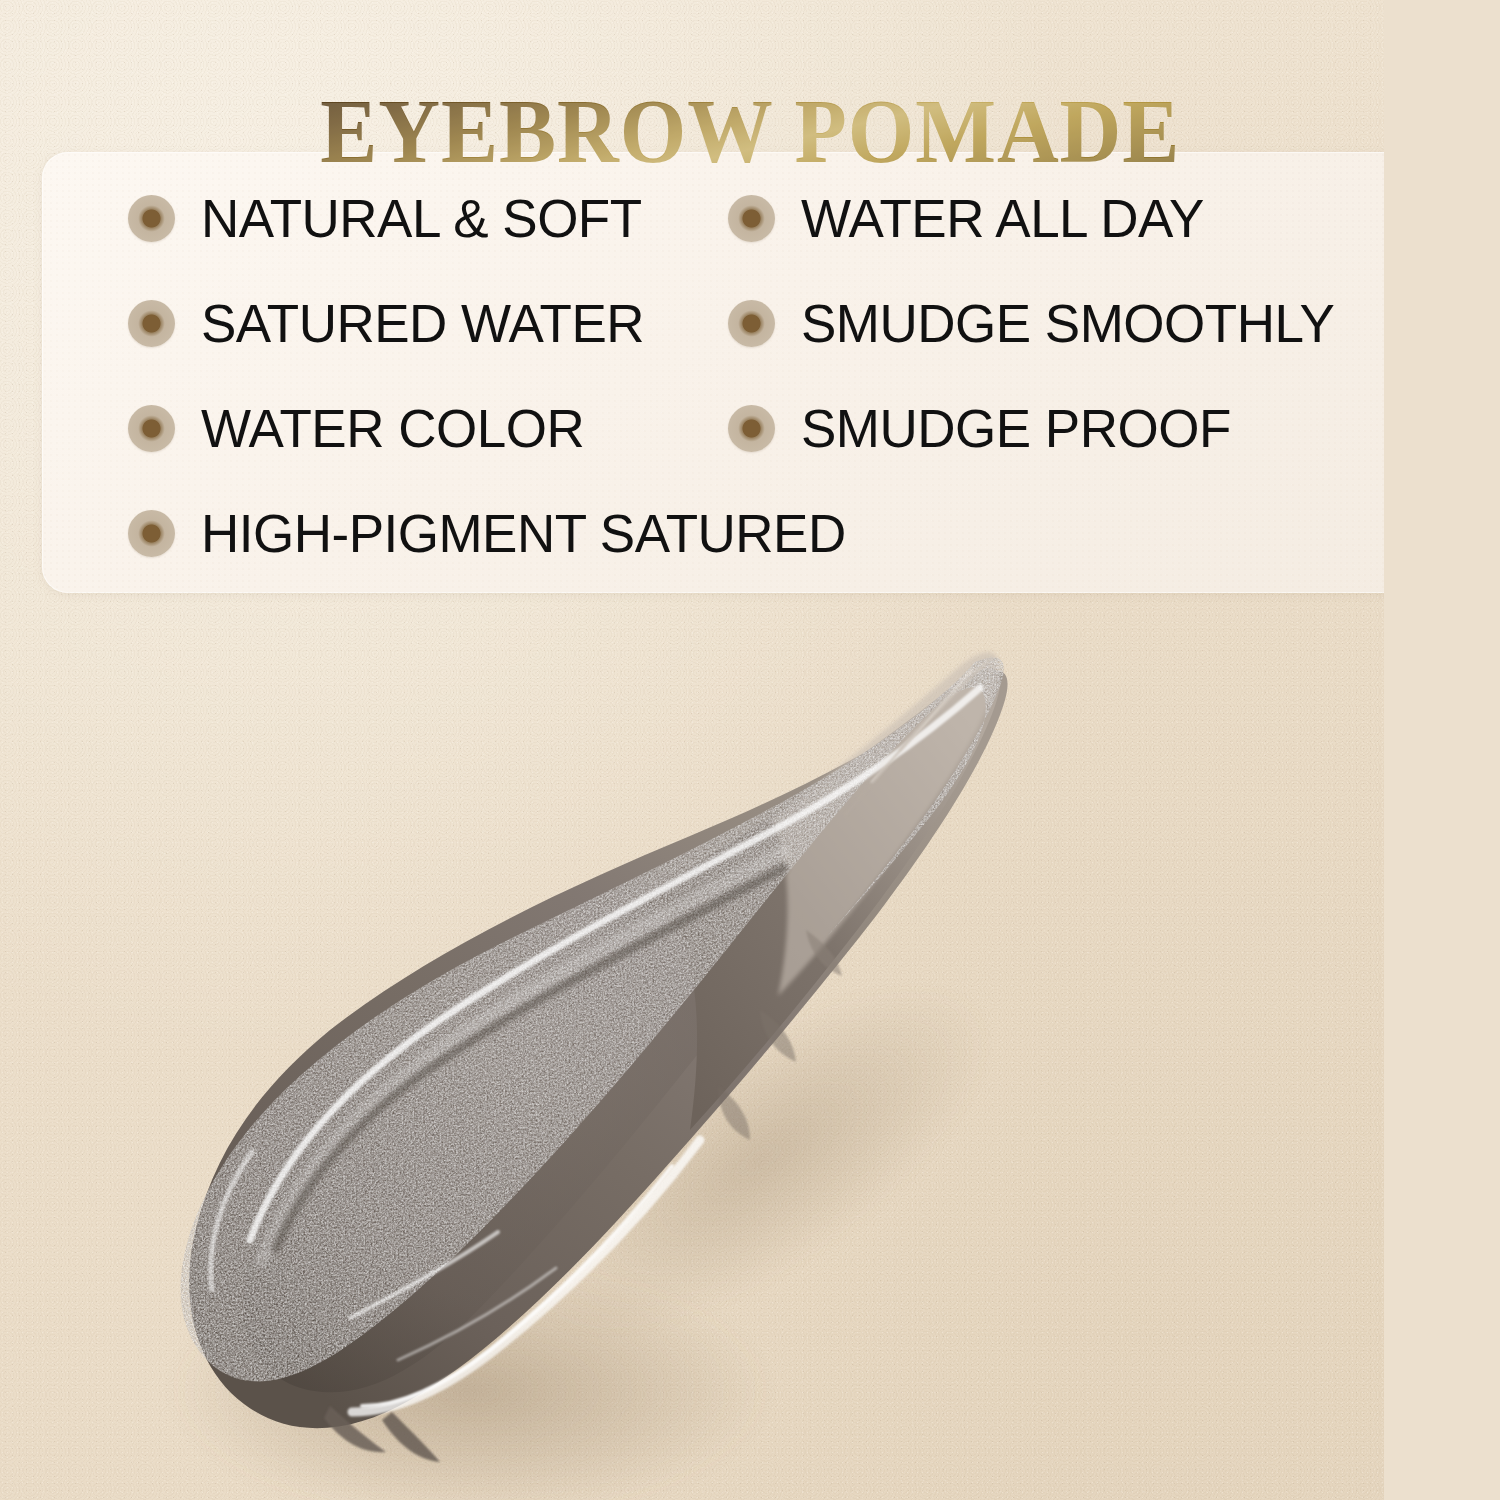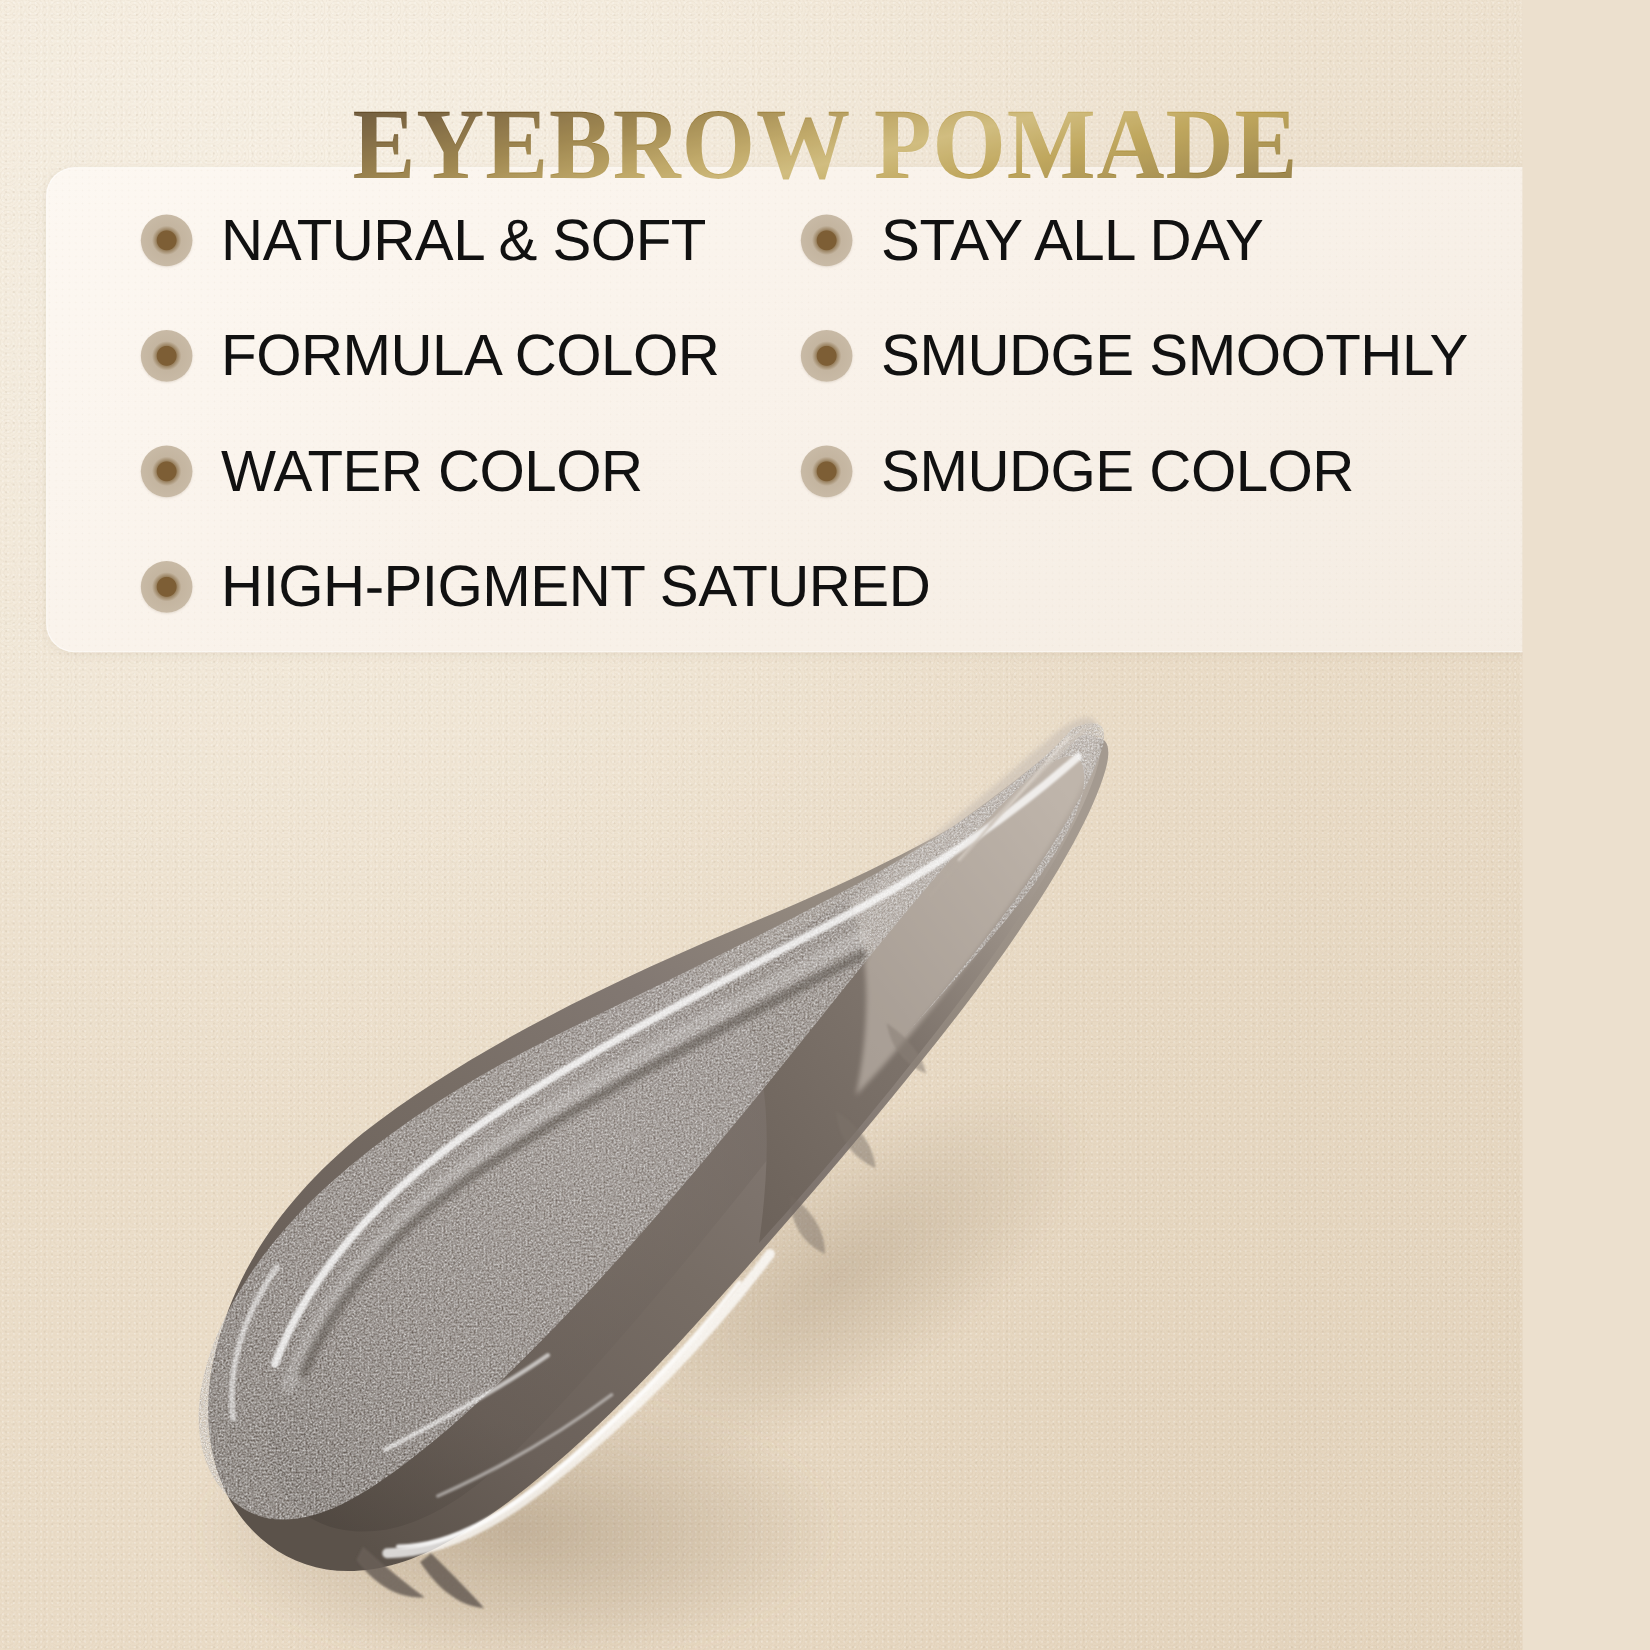--- a/index.html
+++ b/index.html
@@ -179,41 +179,41 @@
 
     <div class="feature-grid">
 
       <div class="feature-item">
         <span class="bullet"></span>
         <span class="feature-label">NATURAL &amp; SOFT</span>
       </div>
 
       <div class="feature-item">
         <span class="bullet"></span>
-        <span class="feature-label">STAY ALL DAY</span>
-      </div>
-
-      <div class="feature-item">
-        <span class="bullet"></span>
-        <span class="feature-label">FORMULA COLOR</span>
+        <span class="feature-label">WATER ALL DAY</span>
+      </div>
+
+      <div class="feature-item">
+        <span class="bullet"></span>
+        <span class="feature-label">SATURED WATER</span>
       </div>
 
       <div class="feature-item">
         <span class="bullet"></span>
         <span class="feature-label">SMUDGE SMOOTHLY</span>
       </div>
 
       <div class="feature-item">
         <span class="bullet"></span>
         <span class="feature-label">WATER COLOR</span>
       </div>
 
       <div class="feature-item">
         <span class="bullet"></span>
-        <span class="feature-label">SMUDGE COLOR</span>
+        <span class="feature-label">SMUDGE PROOF</span>
       </div>
 
 
       <div class="feature-item">
         <span class="bullet"></span>
         <span class="feature-label">HIGH-PIGMENT SATURED</span>
       </div>
 
     </div>
   </div>

